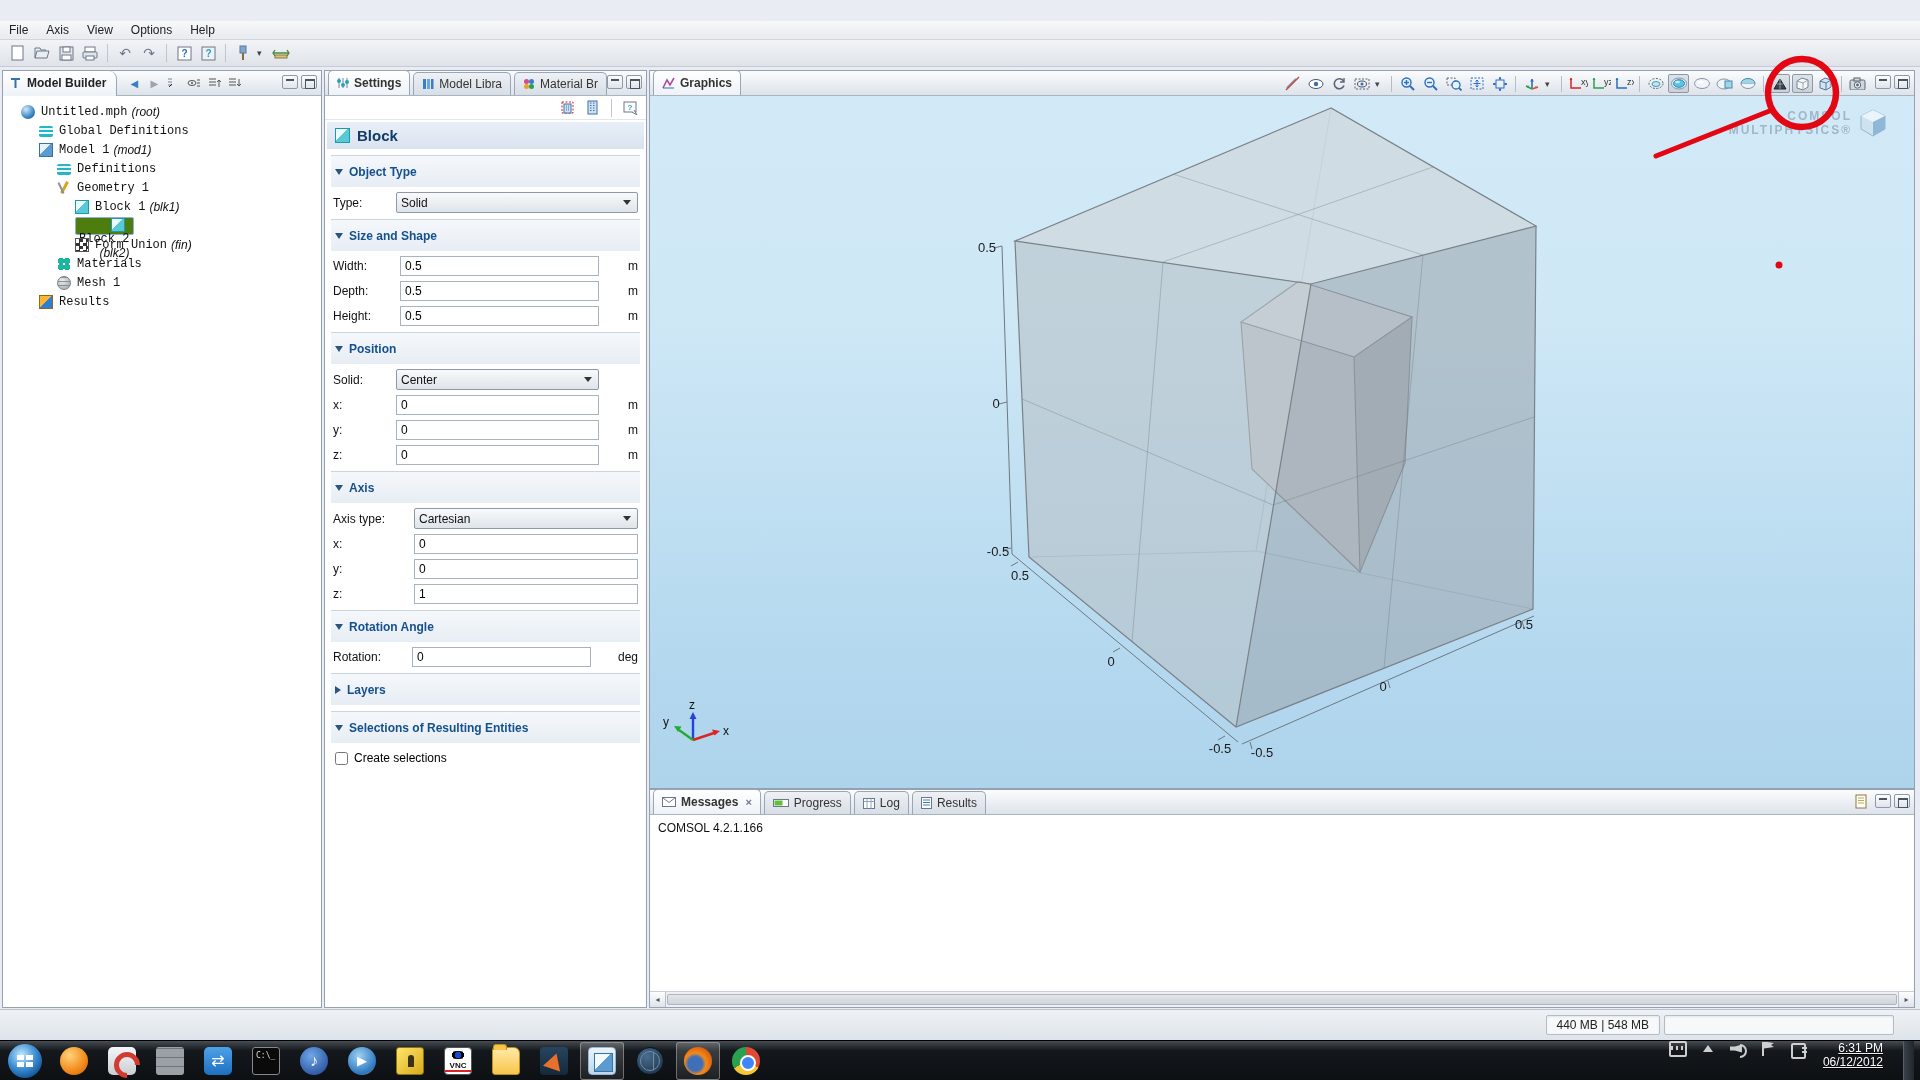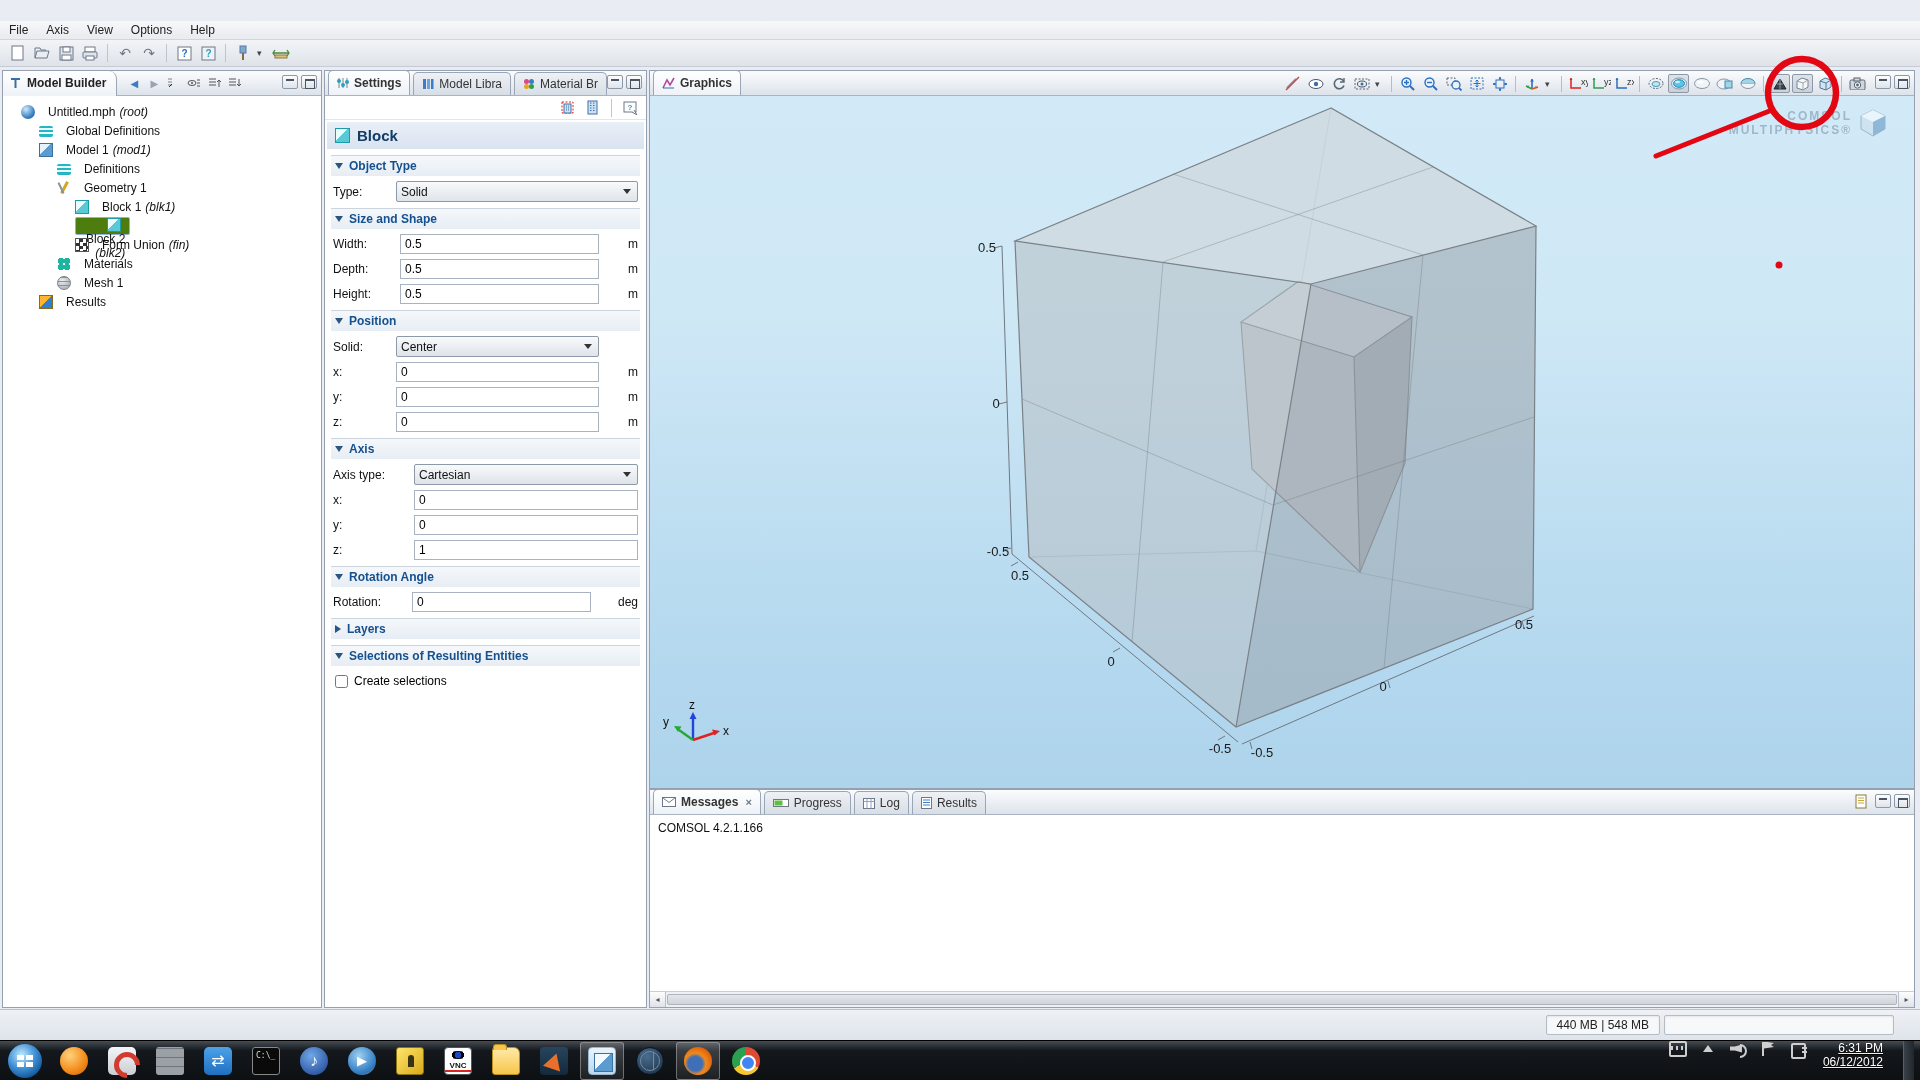--- a/index.html
+++ b/index.html
@@ -55,21 +55,21 @@
 
   
   #model-builder { left:2px; top:70px; width:320px; height:938px; }
   .mb-head { height:25px; background:linear-gradient(#fbfcfd,#dde3eb); border-bottom:1px solid #aab4c1; display:flex; align-items:center; position:relative; }
   .mb-tab { height:25px; display:flex; align-items:center; padding:0 10px 0 6px; font-size:12px; font-weight:bold; color:#222;
     background:linear-gradient(#ffffff,#eef2f7); border-right:1px solid #9aa6b5; border-radius:0 8px 0 0; }
   .mb-tools { display:flex; align-items:center; margin-left:8px; gap:2px; }
   .mbt { width:18px; height:18px; display:flex; align-items:center; justify-content:center; font-size:11px; }
   .tree { padding:6px 4px; font-size:12px; color:#111; }
   .trow { display:flex; align-items:center; height:19px; }
-  .trow .lbl { margin-left:9px; }
+  .trow .lbl { margin-left:2px;font-family:Liberation Mono, monospace; }
   .suffix { font-style:italic; margin-left:4px; }
   .d0{ padding-left:14px; } .d1{ padding-left:32px; } .d2{ padding-left:50px; } .d3{ padding-left:68px; }
   .sel-box { display:flex; align-items:flex-end; border:1px solid #8fb0d8; background:#4d7c0f; border-radius:2px; padding:0 4px 0 1px; height:18px;flex-direction:column; }
 
   .ti { width:14px; height:14px; margin-right:4px; flex:0 0 auto; }
   .ti-root { border-radius:50%; background:radial-gradient(circle at 35% 30%, #cfe9fb, #3c86c4 60%, #1d4f85); }
   .ti-defs { height:11px; margin-top:1px; background:linear-gradient(#27b4c4 0 2px,#e8fbfd 2px 4px,#27b4c4 4px 6px,#e8fbfd 6px 8px,#27b4c4 8px 11px); border-radius:2px; }
   .ti-model { background:linear-gradient(135deg,#e6f3fc 0 42%,#5b9bd0 42%); border:1px solid #39719f; }
   .ti-geom { position:relative; }
   .ti-geom::before { content:""; position:absolute; left:6px; top:0; width:3px; height:13px; background:#d9a520; transform:rotate(28deg); }
@@ -86,21 +86,21 @@
       radial-gradient(circle at 35% 30%,#eceff1,#9aa0a6); }
   .ti-results { background:linear-gradient(135deg,#ffb52e 0 50%,#2e7fd0 50%); border:1px solid #8a6a20; }
 
   
   #settings { left:324px; top:70px; width:323px; height:938px; }
   .set-toolbar { height:24px; border-bottom:1px solid #e2e6ec; display:flex; align-items:center; justify-content:flex-end; padding-right:4px; gap:3px; }
   .block-title { height:27px; display:flex; align-items:center; gap:7px; padding:0 8px;
     background:linear-gradient(#e9eff7,#d9e3ef); font-size:15px; font-weight:bold; color:#123c66; margin:2px 2px 0 2px; }
   .cube-ic { width:15px; height:15px; background:linear-gradient(135deg,#eafcfe 0 45%,#5ac9d6 45%); border:1px solid #1b9aa8; }
   .sec { margin:6px 6px 0 6px; }
-  .sec-head { border-top:1px solid #ccd4de; background:linear-gradient(#f5f8fb,#e7edf4); height:21px;
+  .sec-head { border-top:1px solid #ccd4de; background:linear-gradient(#f5f8fb,#e7edf4); height:32px;
     display:flex; align-items:center; gap:6px; padding:0 4px; font-size:12px; font-weight:bold; color:#15508f; }
   .tri { width:0; height:0; border-left:4px solid transparent; border-right:4px solid transparent; border-top:6px solid #2a567e; }
   .tri.right { border-top:4px solid transparent; border-bottom:4px solid transparent; border-left:6px solid #2a567e; border-right:none; }
   .frow { display:flex; align-items:center; margin:5px 2px; font-size:12px; color:#111;gap:19px; }
   .frow .flabel { flex:0 0 auto; }
   .lw48 { width:48px; } .lw44 { width:44px; } .lw62 { width:62px; } .lw60 { width:60px; }
   .frow input[type=text] { flex:1; height:20px; border:1px solid #a9b3c0; font-size:12px; padding:0 4px; font-family:"Liberation Sans",sans-serif; background:#fff; }
   .unit { width:20px; text-align:right; flex:0 0 auto; }
   .unit.wide { width:28px; }
   .select { flex:1; height:21px; border:1px solid #8e99a8; border-radius:2px; background:linear-gradient(#f8fafb,#dfe4ea);

